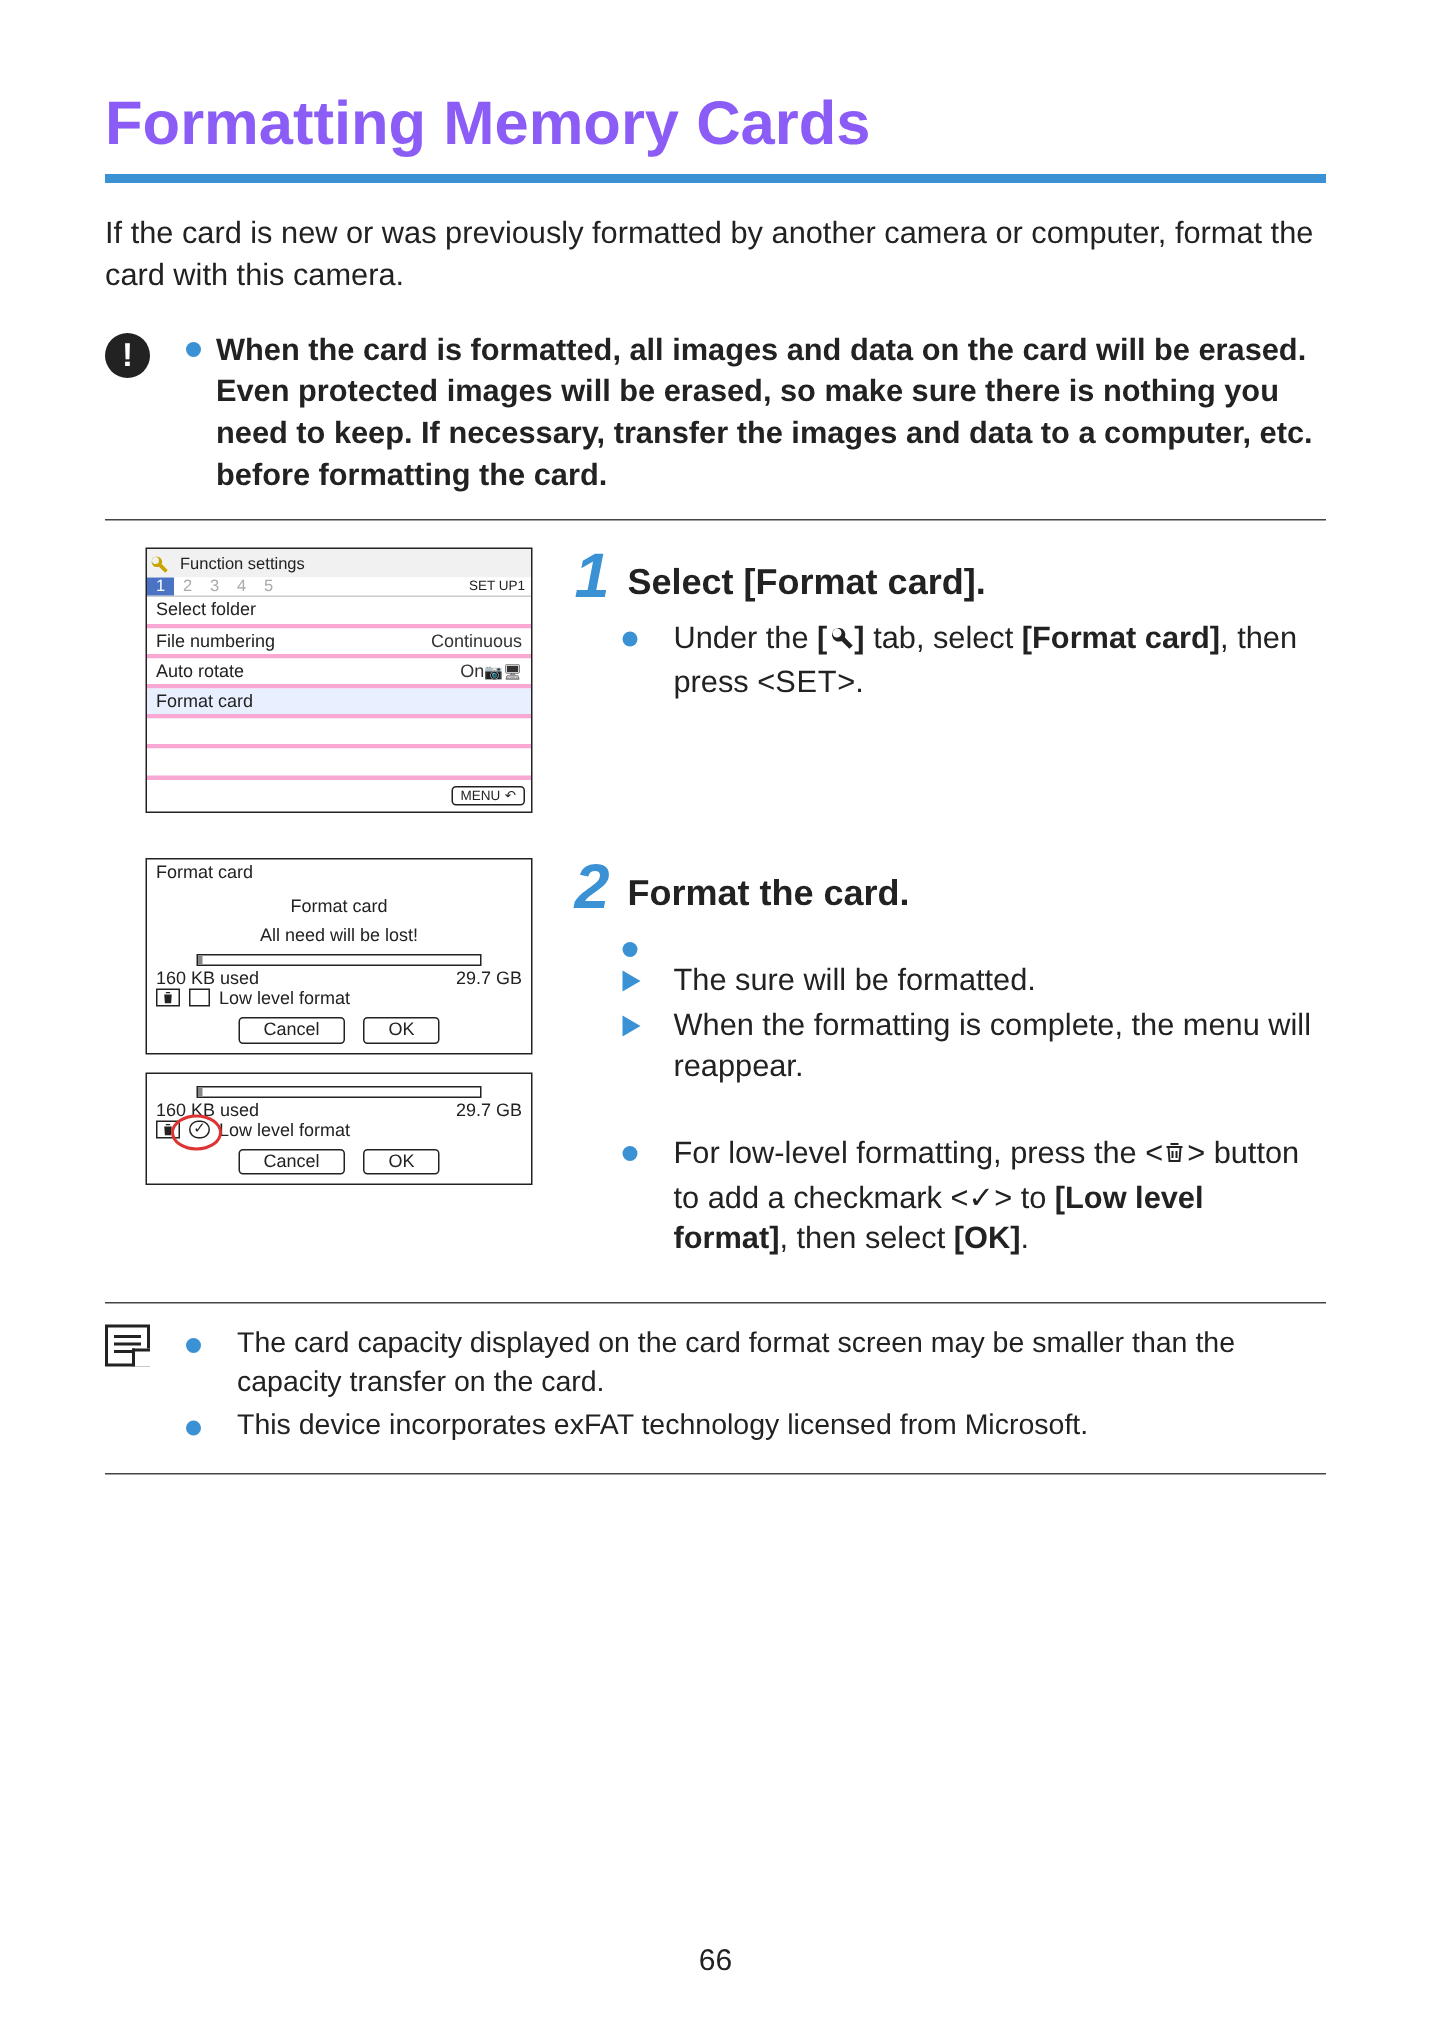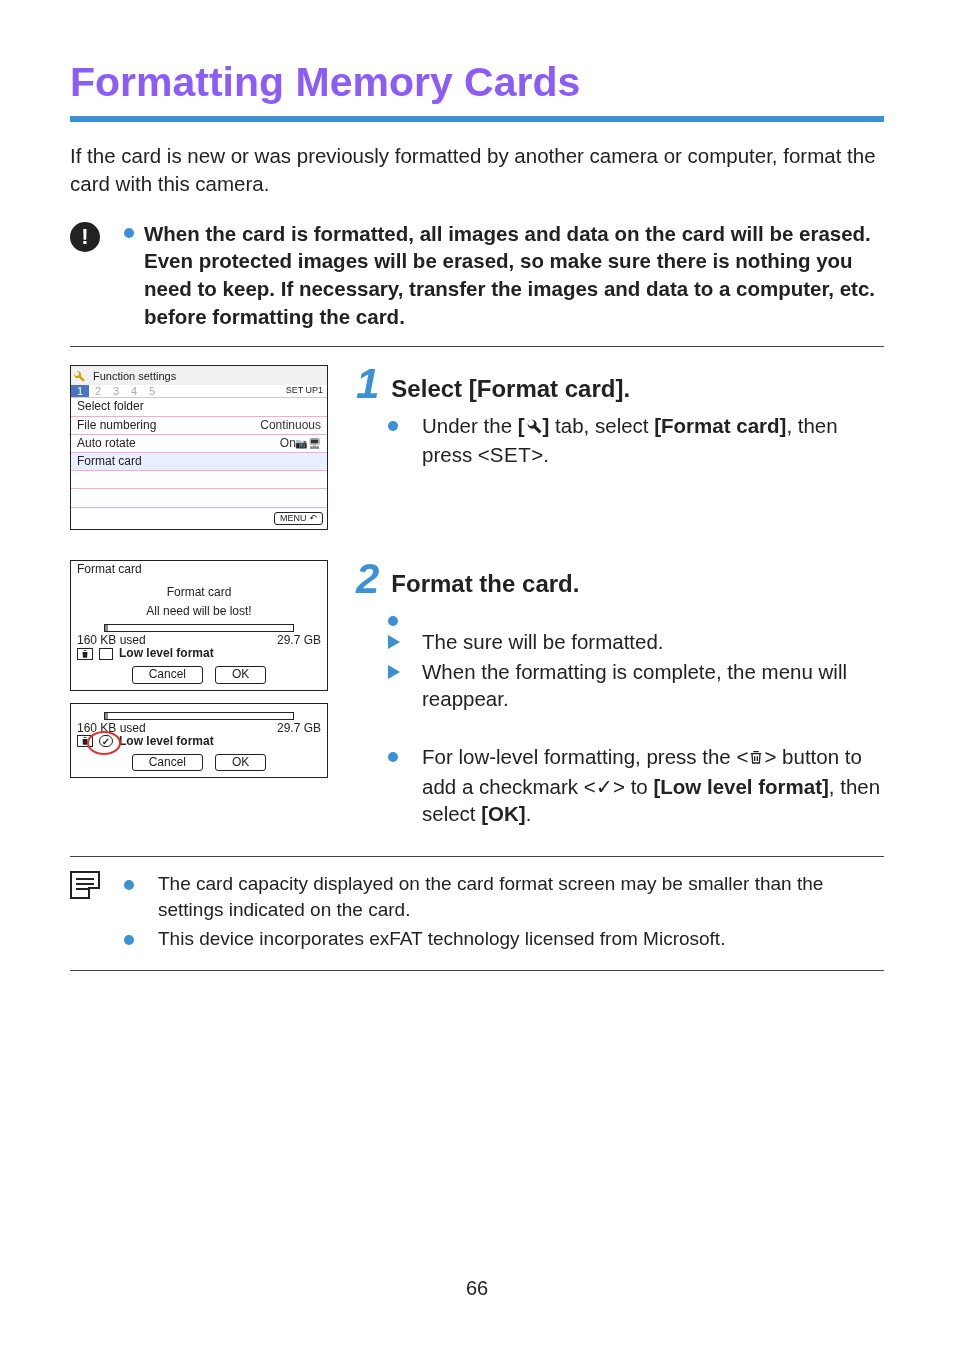--- a/index.html
+++ b/index.html
@@ -33,21 +33,21 @@
   .warn-text { font-weight:bold; }
   .warn-row { display:flex; gap:10px; }
   .blue-bullet {
     width:10px; height:10px; border-radius:50%;
     background:#3a91d3; flex:0 0 10px; margin-top:8px;
   }
   hr.sep {
     border:none; border-top:1px solid #444; margin:8px 0 18px 0;
   }
   .row { display:flex; gap:28px; margin-bottom:18px; }
-  .shots-col { width:258px; flex:0 0 258px; }
+  .shots-col { width:258px; flex:0 0 258px;margin-left:27px; }
   .instr-col { flex:1; }
   .shot {
     border:1px solid #222; background:#fff; font-size:12px;
     line-height:1.1; color:#222;
     font-family: Tahoma, Arial, sans-serif;
     margin-bottom:12px;
   }
   .shot-topbar {
     background:#f1f1f1; font-size:11px; padding:2px 0 1px 0;
     display:flex; align-items:center; gap:6px;
@@ -63,21 +63,21 @@
     width:18px; text-align:center; color:#aaa;
   }
   .tabs-row .tab.active {
     background:#4a73c4; color:#fff;
   }
   .tabs-row .spacer { flex:1; }
   .tabs-row .setup { font-size:9px; color:#222; padding-right:4px; }
   .menu-list { border-top:1px solid #ccc; }
   .menu-item {
     display:flex; padding:2px 6px; font-size:12px;
-    border-bottom:1px solid #f9a8d4; background:#fff;justify-content:flex-end;
+    border-bottom:3px solid #f9a8d4; background:#fff;justify-content:flex-end;
   }
   .menu-item.sel { background:#e8f0ff; }
   .menu-item .lbl { flex:1; }
   .menu-item .val { color:#333; }
   .shot-footer { display:flex; justify-content:flex-end; padding:4px 4px 4px 4px; }
   .pill {
     border:1px solid #222; border-radius:3px; font-size:9px;
     padding:1px 5px; display:inline-flex; align-items:center; gap:3px;
     background:#fff;
   }
@@ -86,21 +86,21 @@
   }
   .fc-centered { text-align:center; margin-top:6px; font-size:12px; }
   .bar-outer {
     height:8px; border:1px solid #222; margin:6px auto 0 auto; width:190px;
     position:relative; background:#fff;
   }
   .bar-inner {
     position:absolute; left:0; top:0; bottom:0; width:3px; background:#888;
   }
   .used-row { display:flex; justify-content:space-between; padding:2px 6px 0 6px; font-size:12px; }
-  .llf-row { display:flex; align-items:center; gap:6px; padding:0 6px 2px 6px; font-size:12px;font-weight:bold; }
+  .llf-row { display:flex; gap:6px; padding:0 6px 2px 6px; font-size:12px; }
   .chk-box { width:14px; height:12px; border:1px solid #222; display:inline-block; background:#fff; }
   .chk-box.active { display:inline-flex; align-items:center; justify-content:center; border-radius:7px; border:1px solid #222; font-size:10px; }
   .trash-mini {
     width:16px; height:12px; border:1px solid #222; font-size:9px;
     display:inline-flex; align-items:center; justify-content:center;
   }
   .btn-row { display:flex; gap:12px; justify-content:center; padding:4px 0 6px 0; }
   .btn {
     border:1px solid #222; border-radius:3px; font-size:12px;
     padding:1px 16px; background:#fff;
@@ -137,21 +137,21 @@
     content:""; position:absolute; left:4px; right:4px; top:5px; height:2px;
     background:#222; box-shadow: 0 5px 0 #222, 0 10px 0 #222;
   }
   .note-icon:after {
     content:""; position:absolute; right:-2px; bottom:-2px;
     width:10px; height:10px; background:#fff;
     border-left:2px solid #222; border-top:2px solid #222;
   }
   .note-lines .instr-line { margin-bottom:4px; font-size:19px; }
   .pagenum {
-    position:absolute; bottom:43px; left:0; right:0; text-align:center;
+    position:absolute; bottom:24px; left:0; right:0; text-align:center;
     font-size:20px;
   }
   .cam-glyph { font-size:10px; }
   .svg-ico { width:14px; height:14px; }
   b { font-weight:bold; }
   .inline-ico { display:inline-block; vertical-align:-2px; }
   .set-span { font-family: Arial; letter-spacing:0.5px; }
 </style>
 </head>
 <body>
@@ -325,21 +325,21 @@
   </div>
 </div>
 
 <div class="note-block">
   <div class="note-icon-col">
     <div class="note-icon"></div>
   </div>
   <div class="note-lines">
     <div class="instr-line">
       <div class="dot"></div>
-      <div>The card capacity displayed on the card format screen may be smaller than the settings indicated on the card.</div>
+      <div>The card capacity displayed on the card format screen may be smaller than the capacity transfer on the card.</div>
     </div>
     <div class="instr-line">
       <div class="dot"></div>
       <div>This device incorporates exFAT technology licensed from Microsoft.</div>
     </div>
   </div>
 </div>
 
 <div class="pagenum">66</div>
 

